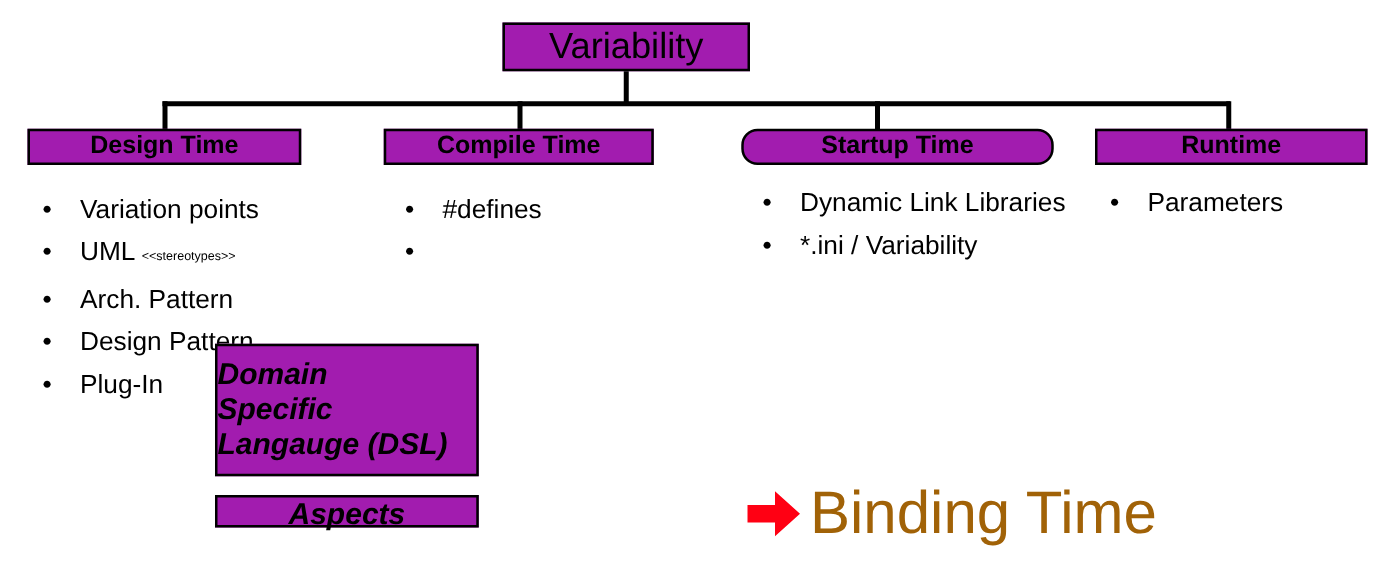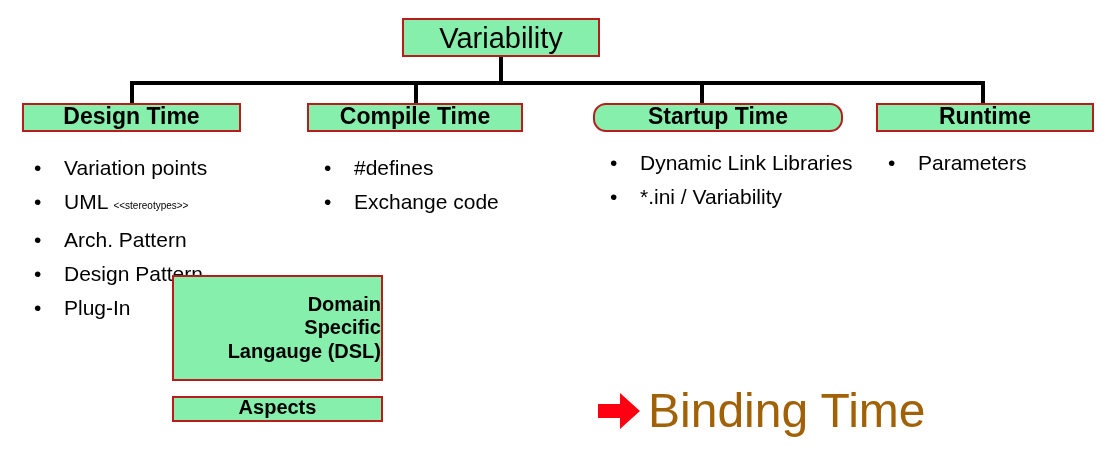--- a/index.html
+++ b/index.html
@@ -15,41 +15,42 @@
     position: relative;
     width: 1115px;
     height: 463px;
     background: #ffffff;
     overflow: hidden;
   }
 
   
   .gbox {
     position: absolute;
-    background: #86efac;
-    border: 2px solid #b91c1c;
+    background: #a21caf;
+    border: 2px solid #000000;
     box-sizing: border-box;
     display: flex;
-    align-items: flex-end;
+    align-items: flex-start;
     justify-content: center;
     text-align: center;
     color: #000000;
     line-height: 1.18;
   }
   .gbox.root {
     font-weight: 400;
     font-size: 29px;
   }
   .gbox.branch {
     font-weight: bold;
-    font-size: 23px;
+    font-size: 20px;
   }
   .gbox.extra {
     font-weight: bold;
-    font-size: 20px;
+    font-size: 24px;
+    font-style: italic;
   }
 
   #box-variability { left: 402px; top: 18px;  width: 198px; height: 39px; }
   #box-design      { left: 22px;  top: 103px; width: 219px; height: 29px; }
   #box-compile     { left: 307px; top: 103px; width: 216px; height: 29px; }
   #box-startup     { left: 593px; top: 103px; width: 250px; height: 29px; border-radius: 13px; }
   #box-runtime     { left: 876px; top: 103px; width: 218px; height: 29px; }
   #box-dsl         { left: 172px; top: 275px; width: 211px; height: 106px; flex-direction: column; }
   #box-aspects     { left: 172px; top: 396px; width: 211px; height: 26px; }
 
@@ -176,21 +177,20 @@
     </div>
   </div>
 
   <div class="bullets" id="col-compile">
     <div class="bullet-row">
       <span class="bullet-dot">•</span>
       <span class="bullet-text"><span>#defines</span></span>
     </div>
     <div class="bullet-row">
       <span class="bullet-dot">•</span>
-      <span class="bullet-text"><span>Exchange code</span></span>
     </div>
   </div>
 
   <div class="bullets" id="col-startup">
     <div class="bullet-row">
       <span class="bullet-dot">•</span>
       <span class="bullet-text"><span>Dynamic Link Libraries</span></span>
     </div>
     <div class="bullet-row">
       <span class="bullet-dot">•</span>

